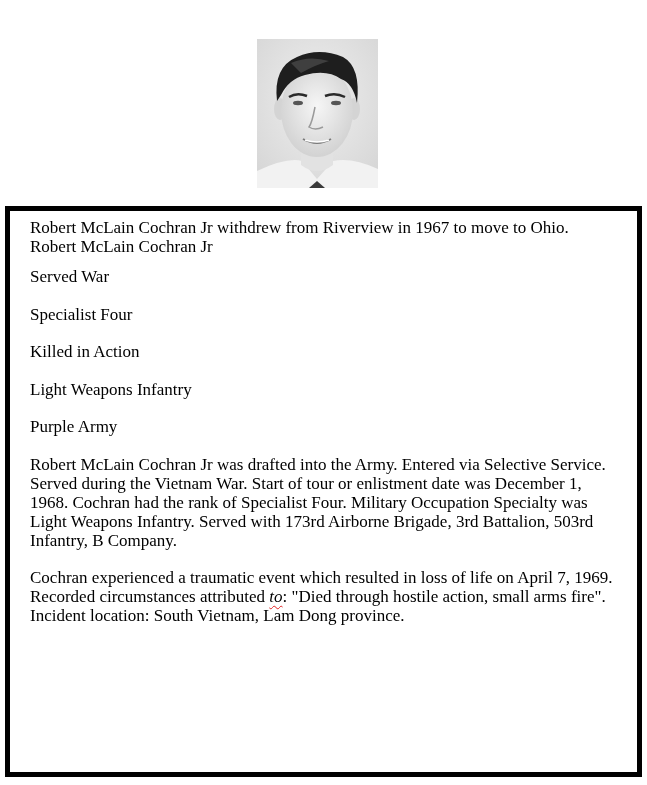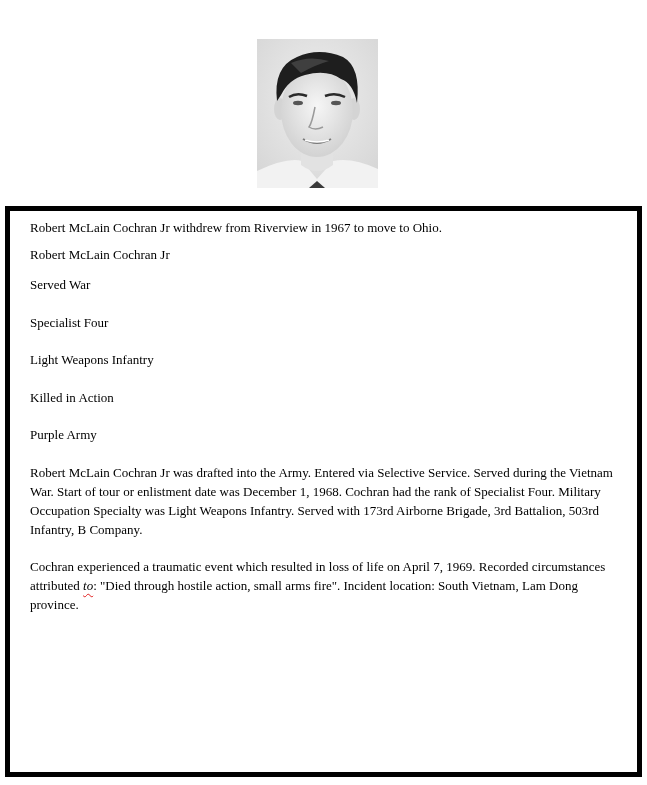--- a/index.html
+++ b/index.html
@@ -32,31 +32,31 @@
       width: 627px;
       height: 561px;
       border: 5px solid #000000;
       background: #ffffff;
     }
     .content {
       position: absolute;
       left: 20px;
       top: 7px;
       width: 590px;
-      font-size: 13px;
+      font-size: 17px;
       line-height: 19px;
     }
     .content p {
       margin: 0 0 18.5px 0;
     }
     .content p.tight {
       margin: 0;
     }
     .content p.name-line {
-      margin: 8px 0 11px 0;
+      margin: 0 0 11px 0;
     }
     .spell {
       text-decoration: underline wavy #e02020;
       text-decoration-thickness: 1px;
       text-underline-offset: 3px;
       font-style: italic;
     }
   </style>
 </head>
 <body>
@@ -100,19 +100,19 @@
     <path d="M48 101 Q60 105 72 101" stroke="#ffffff" stroke-width="1.5" fill="none"></path>
   </svg>
 </div>
 
 <div class="record-box">
   <div class="content">
     <p class="tight">Robert McLain Cochran Jr withdrew from Riverview in 1967 to move to Ohio.</p>
     <p class="name-line">Robert McLain Cochran Jr</p>
     <p>Served War</p>
     <p>Specialist Four</p>
+    <p>Killed in Action</p>
     <p>Light Weapons Infantry</p>
-    <p>Killed in Action</p>
     <p>Purple Army</p>
     <p>Robert McLain Cochran Jr was drafted into the Army. Entered via Selective Service. Served during the Vietnam War. Start of tour or enlistment date was December 1, 1968. Cochran had the rank of Specialist Four. Military Occupation Specialty was Light Weapons Infantry. Served with 173rd Airborne Brigade, 3rd Battalion, 503rd Infantry, B Company.</p>
     <p><span>Cochran experienced a traumatic event which resulted in loss of life on April 7, 1969. Recorded circumstances attributed </span><span class="spell">to</span><span>: "Died through hostile action, small arms fire". Incident location: South Vietnam, Lam Dong province.</span></p>
   </div>
 </div>
 
 </body></html>

